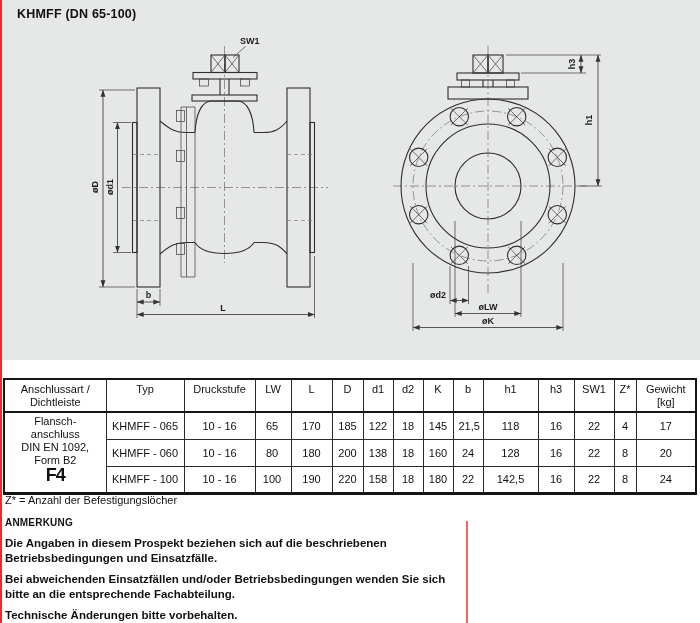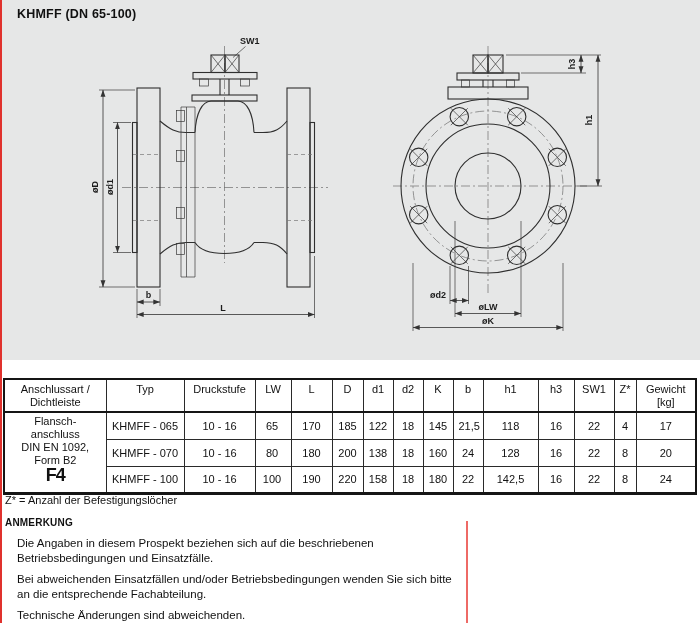--- a/index.html
+++ b/index.html
@@ -65,21 +65,21 @@
     font-size:11px;
   }
   .note-heading {
     position:absolute; left:5px; top:517px;
     font-size:10px; font-weight:bold; letter-spacing:0.2px;
   }
   .note-body {
     position:absolute; left:5px; top:536px; width:452px;
     font-size:11.5px; line-height:14.5px;
   }
-  .note-body p { margin:0 0 7px 12px; }
+  .note-body p { margin:0 0 7px 0;font-weight:bold; }
 </style>
 </head>
 <body>
 
 <div class="gray-top"></div>
 <div class="red-edge-left"></div>
 
 <div class="page-title">KHMFF (DN 65-100)</div>
 
 <svg class="drawing" viewBox="0 0 700 360">
@@ -265,21 +265,21 @@
       <td>18</td>
       <td>145</td>
       <td>21,5</td>
       <td>118</td>
       <td>16</td>
       <td>22</td>
       <td>4</td>
       <td>17</td>
     </tr>
     <tr>
-      <td>KHMFF - 070</td>
+      <td>KHMFF - 060</td>
       <td>10 - 16</td>
       <td class="r">80</td>
       <td>180</td>
       <td>200</td>
       <td>138</td>
       <td>18</td>
       <td>160</td>
       <td>24</td>
       <td>128</td>
       <td>16</td>
@@ -305,16 +305,16 @@
     </tr>
   </tbody>
 </table>
 
 <div class="footnote">Z* = Anzahl der Befestigungslöcher</div>
 
 <div class="note-heading">ANMERKUNG</div>
 <div class="note-body">
   <p>Die Angaben in diesem Prospekt beziehen sich auf die beschriebenen Betriebsbedingungen und Einsatzfälle.</p>
   <p>Bei abweichenden Einsatzfällen und/oder Betriebsbedingungen wenden Sie sich bitte an die entsprechende Fachabteilung.</p>
-  <p>Technische Änderungen sind abweichenden.</p>
+  <p>Technische Änderungen bitte vorbehalten.</p>
 </div>
 
 <div class="red-rule-inner"></div>
 
 </body></html>

